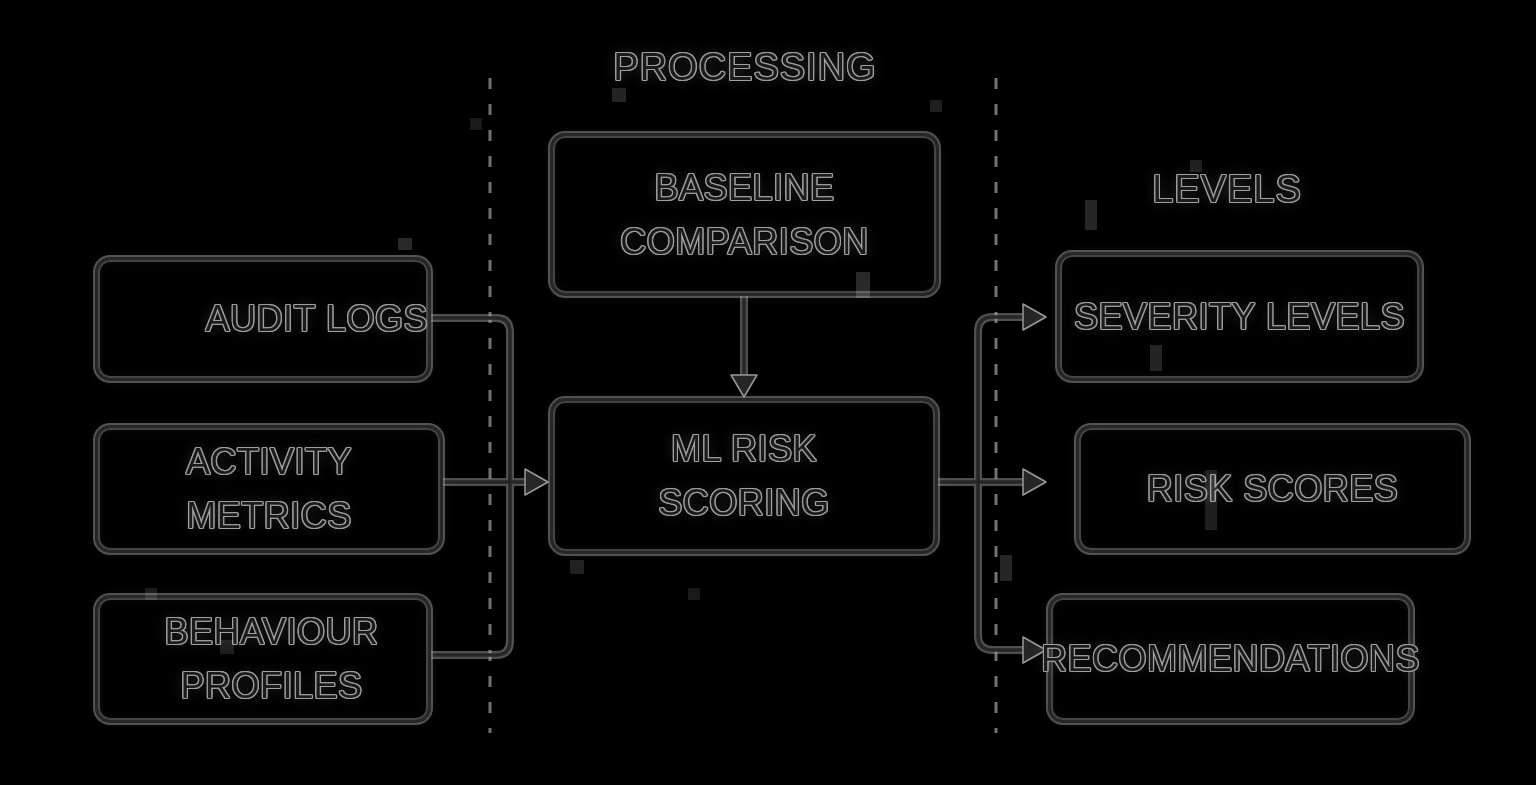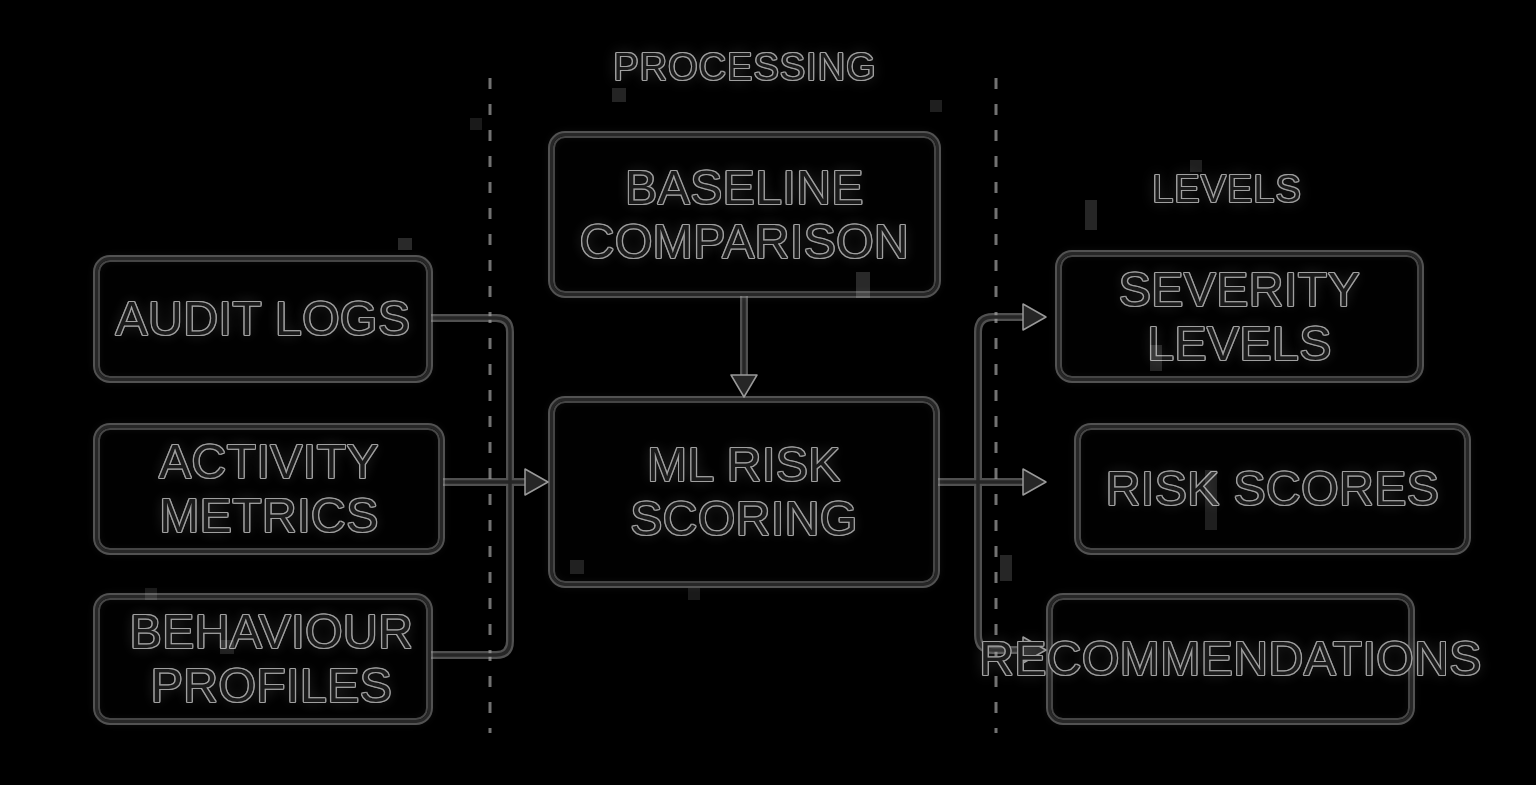--- a/index.html
+++ b/index.html
@@ -28,21 +28,21 @@
     border-radius:15px;
     box-shadow:
       0 0 0 2px rgba(158,158,158,.50),
       inset 0 0 0 2px rgba(158,158,158,.42),
       0 0 10px rgba(255,255,255,.08),
       inset 0 0 12px rgba(255,255,255,.06);
     display:flex;align-items:center;justify-content:center;
   }
   .node-label{
     text-align:center;white-space:pre-line;
-    font-size:48px;line-height:54px;letter-spacing:.5px;font-weight:400;
+    font-size:36px;line-height:54px;letter-spacing:.5px;font-weight:400;
     color:#1b1b1b;
     text-shadow:
       0 0 1px #d4d4d4,
       1.2px 0 0 #9b9b9b,-1.2px 0 0 #9b9b9b,0 1.2px 0 #9b9b9b,0 -1.2px 0 #9b9b9b,
       1px 1px 0 #8f8f8f,-1px -1px 0 #8f8f8f,1px -1px 0 #8f8f8f,-1px 1px 0 #8f8f8f,
       0 0 14px rgba(255,255,255,.20);
   }
   .speck{position:absolute;background:#fff;pointer-events:none;}
 </style>
 </head>
@@ -82,37 +82,37 @@
       <polygon points="744,397 731,375 757,375"></polygon>
       <polygon points="1046,317 1023,304 1023,330"></polygon>
       <polygon points="1046,482 1023,469 1023,495"></polygon>
       <polygon points="1046,650 1023,637 1023,663"></polygon>
     </g>
   </svg>
 
   <div class="hdr" style="left:595px;top:44px;width:300px;">PROCESSING</div>
   <div class="hdr" style="left:1077px;top:166px;width:300px;">LEVELS</div>
 
-  <div class="node" style="left:95px;top:257px;width:336px;height:124px;">
+  <div class="node" style="left:95px;top:257px;width:336px;height:124px;justify-content:flex-end;">
     <div class="node-label">AUDIT LOGS</div>
   </div>
   <div class="node" style="left:95px;top:425px;width:348px;height:128px;">
     <div class="node-label">ACTIVITY
 METRICS</div>
   </div>
   <div class="node" style="left:95px;top:595px;width:336px;height:128px;padding-left:17px;">
     <div class="node-label">BEHAVIOUR
 PROFILES</div>
   </div>
 
   <div class="node" style="left:550px;top:133px;width:389px;height:163px;">
     <div class="node-label">BASELINE
 COMPARISON</div>
   </div>
-  <div class="node" style="left:550px;top:398px;width:388px;height:188px;">
+  <div class="node" style="left:550px;top:398px;width:388px;height:156px;">
     <div class="node-label">ML RISK
 SCORING</div>
   </div>
 
   <div class="node" style="left:1048px;top:252px;width:365px;height:129px;margin-left:9px;">
     <div class="node-label">SEVERITY LEVELS</div>
   </div>
   <div class="node" style="left:1076px;top:425px;width:393px;height:128px;">
     <div class="node-label">RISK SCORES</div>
   </div>

